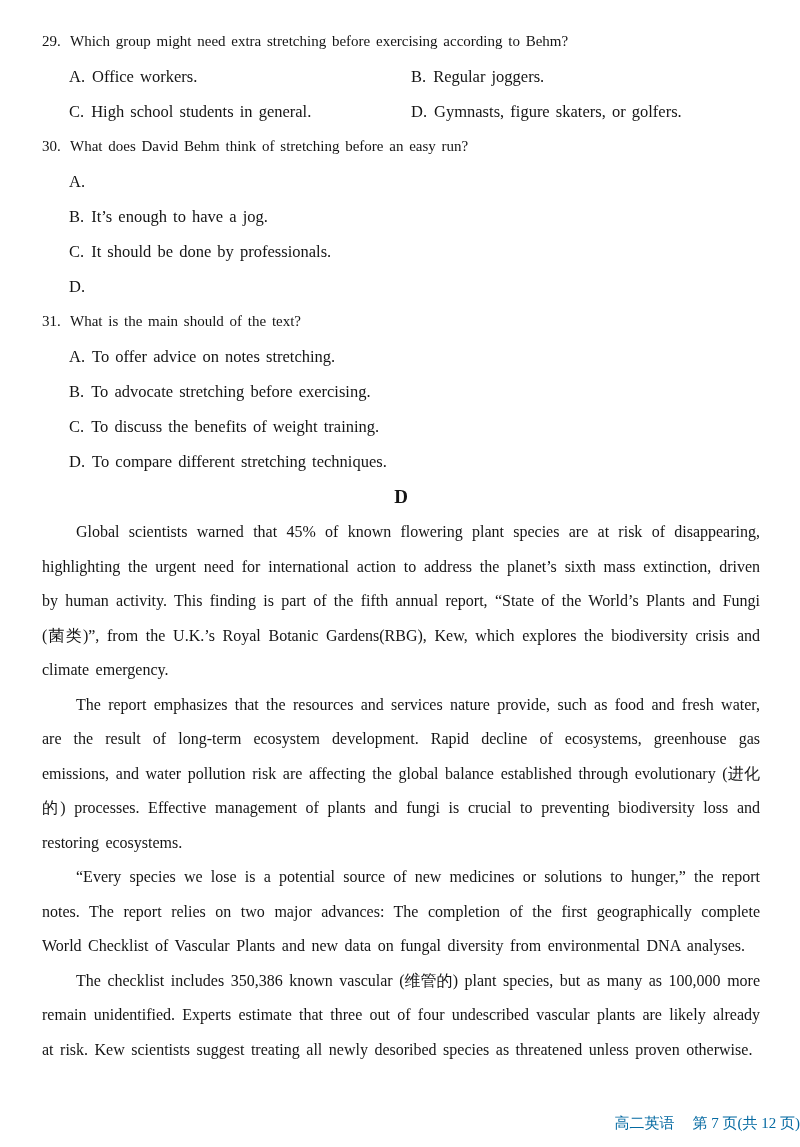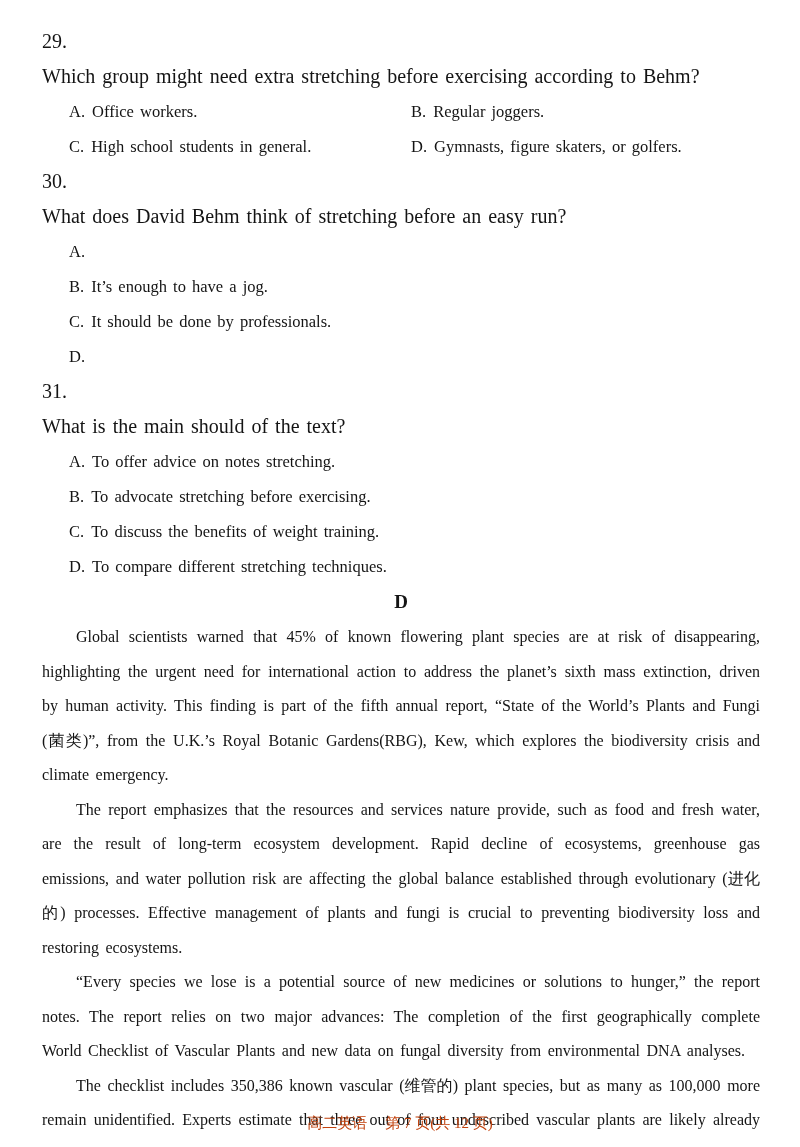--- a/index.html
+++ b/index.html
@@ -17,24 +17,23 @@
     font-family: "Liberation Serif", "DejaVu Serif", serif;
     color: #141414;
   }
   .content {
     padding: 24px 40px 0 42px;
   }
   
   .q-head {
     display: flex;
     align-items: baseline;
-    font-size: 20px;
+    font-size: 15px;
     line-height: 35px;
     word-spacing: 2px;
-    flex-direction: column;
   }
   .q-num {
     flex: 0 0 28px;
   }
   .options {
     padding-left: 27px;
   }
   .options.two-col {
     display: grid;
     grid-template-columns: 342px 1fr;
@@ -64,23 +63,23 @@
     text-align: justify;
     text-indent: 34px;
     word-spacing: 2.5px;
   }
   
   .page-footer {
     position: absolute;
     left: 0;
     right: 0;
     bottom: 14px;
-    text-align: center;
+    text-align: right;
     font-size: 15px;
-    color: #c2410c;
+    color: #0369a1;
   }
   .page-footer .course {
     margin-right: 18px;
   }
 </style>
 </head>
 <body>
 
 <div class="page">
   <div class="content">

